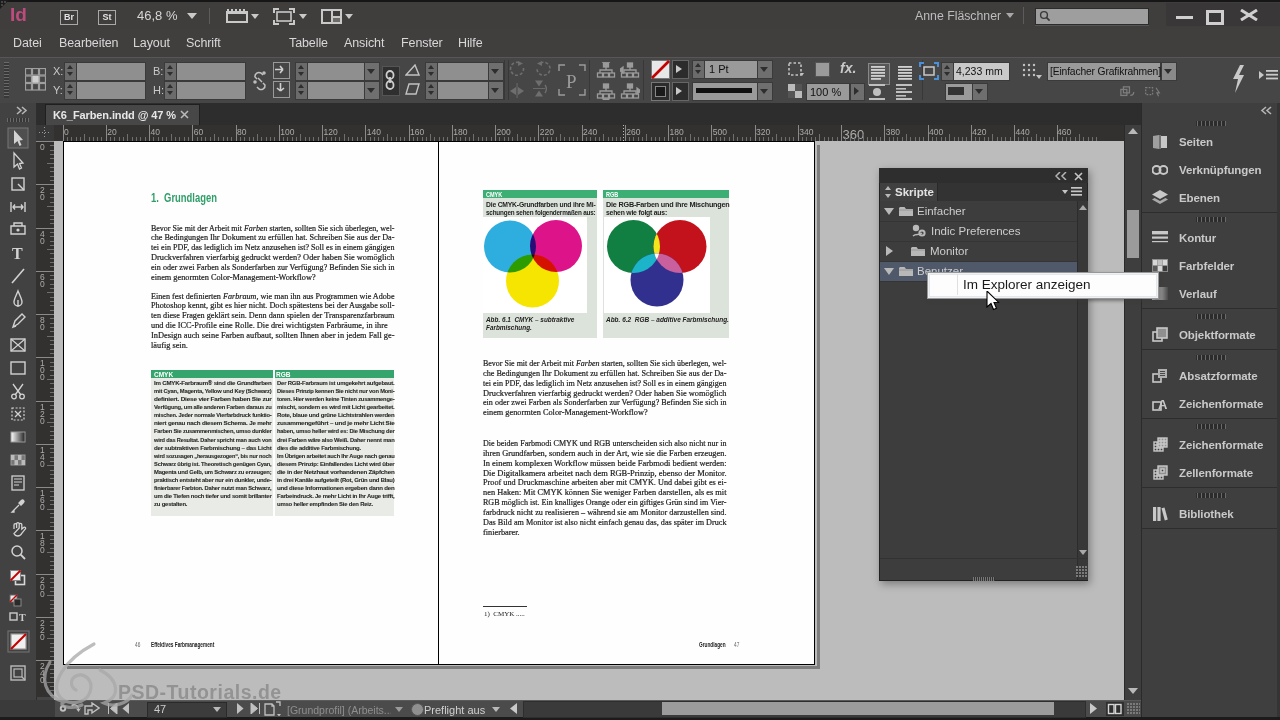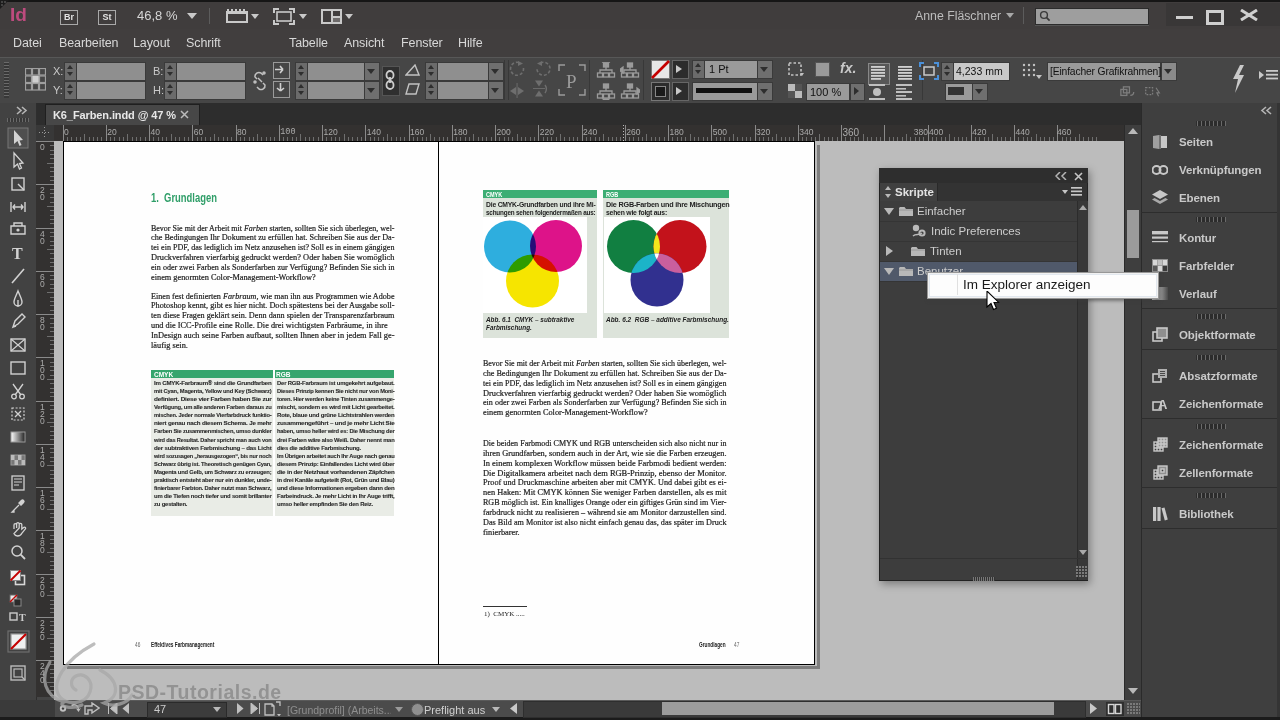--- a/index.html
+++ b/index.html
@@ -533,21 +533,21 @@
       <div style="position:absolute;left:185.8px;top:12px;width:1px;height:4px;background:#6f6f6f;"></div>
       <div style="position:absolute;left:190.2px;top:12px;width:1px;height:4px;background:#6f6f6f;"></div>
       <div style="position:absolute;left:194.5px;top:12px;width:1px;height:4px;background:#6f6f6f;"></div>
       <div style="position:absolute;left:198.8px;top:12px;width:1px;height:4px;background:#6f6f6f;"></div>
       <div style="position:absolute;left:203.1px;top:9px;width:1px;height:7px;background:#6f6f6f;"></div>
       <div style="position:absolute;left:207.4px;top:12px;width:1px;height:4px;background:#6f6f6f;"></div>
       <div style="position:absolute;left:211.8px;top:12px;width:1px;height:4px;background:#6f6f6f;"></div>
       <div style="position:absolute;left:216.1px;top:12px;width:1px;height:4px;background:#6f6f6f;"></div>
       <div style="position:absolute;left:220.4px;top:12px;width:1px;height:4px;background:#6f6f6f;"></div>
       <div style="position:absolute;left:224.8px;top:0;width:1px;height:16px;background:#8a8a8a;"></div>
-      <div style="position:absolute;left:226.2px;top:2px;font-size:8.5px;color:#ababab;font-family:Liberation Mono, monospace;">100</div>
+      <div style="position:absolute;left:226.2px;top:2px;font-size:8.5px;color:#ababab;">100</div>
       <div style="position:absolute;left:229.1px;top:12px;width:1px;height:4px;background:#6f6f6f;"></div>
       <div style="position:absolute;left:233.4px;top:12px;width:1px;height:4px;background:#6f6f6f;"></div>
       <div style="position:absolute;left:237.7px;top:12px;width:1px;height:4px;background:#6f6f6f;"></div>
       <div style="position:absolute;left:242.1px;top:12px;width:1px;height:4px;background:#6f6f6f;"></div>
       <div style="position:absolute;left:246.4px;top:9px;width:1px;height:7px;background:#6f6f6f;"></div>
       <div style="position:absolute;left:250.7px;top:12px;width:1px;height:4px;background:#6f6f6f;"></div>
       <div style="position:absolute;left:255.0px;top:12px;width:1px;height:4px;background:#6f6f6f;"></div>
       <div style="position:absolute;left:259.4px;top:12px;width:1px;height:4px;background:#6f6f6f;"></div>
       <div style="position:absolute;left:263.7px;top:12px;width:1px;height:4px;background:#6f6f6f;"></div>
       <div style="position:absolute;left:268.0px;top:0;width:1px;height:16px;background:#8a8a8a;"></div>
@@ -676,32 +676,32 @@
       <div style="position:absolute;left:748.1px;top:12px;width:1px;height:4px;background:#6f6f6f;"></div>
       <div style="position:absolute;left:752.4px;top:12px;width:1px;height:4px;background:#6f6f6f;"></div>
       <div style="position:absolute;left:756.7px;top:12px;width:1px;height:4px;background:#6f6f6f;"></div>
       <div style="position:absolute;left:761.0px;top:12px;width:1px;height:4px;background:#6f6f6f;"></div>
       <div style="position:absolute;left:765.4px;top:9px;width:1px;height:7px;background:#6f6f6f;"></div>
       <div style="position:absolute;left:769.7px;top:12px;width:1px;height:4px;background:#6f6f6f;"></div>
       <div style="position:absolute;left:774.0px;top:12px;width:1px;height:4px;background:#6f6f6f;"></div>
       <div style="position:absolute;left:778.4px;top:12px;width:1px;height:4px;background:#6f6f6f;"></div>
       <div style="position:absolute;left:782.7px;top:12px;width:1px;height:4px;background:#6f6f6f;"></div>
       <div style="position:absolute;left:787.0px;top:0;width:1px;height:16px;background:#8a8a8a;"></div>
-      <div style="position:absolute;left:788.5px;top:2px;font-size:10px;color:#ababab;">360</div>
+      <div style="position:absolute;left:788.5px;top:2px;font-size:13px;color:#ababab;">360</div>
       <div style="position:absolute;left:791.3px;top:12px;width:1px;height:4px;background:#6f6f6f;"></div>
       <div style="position:absolute;left:795.6px;top:12px;width:1px;height:4px;background:#6f6f6f;"></div>
       <div style="position:absolute;left:800.0px;top:12px;width:1px;height:4px;background:#6f6f6f;"></div>
       <div style="position:absolute;left:804.3px;top:12px;width:1px;height:4px;background:#6f6f6f;"></div>
       <div style="position:absolute;left:808.6px;top:9px;width:1px;height:7px;background:#6f6f6f;"></div>
       <div style="position:absolute;left:813.0px;top:12px;width:1px;height:4px;background:#6f6f6f;"></div>
       <div style="position:absolute;left:817.3px;top:12px;width:1px;height:4px;background:#6f6f6f;"></div>
       <div style="position:absolute;left:821.6px;top:12px;width:1px;height:4px;background:#6f6f6f;"></div>
       <div style="position:absolute;left:825.9px;top:12px;width:1px;height:4px;background:#6f6f6f;"></div>
       <div style="position:absolute;left:830.2px;top:0;width:1px;height:16px;background:#8a8a8a;"></div>
-      <div style="position:absolute;left:831.8px;top:2px;font-size:8.5px;color:#ababab;margin-left:28px;">380</div>
+      <div style="position:absolute;left:831.8px;top:2px;font-size:8.5px;color:#ababab;">380</div>
       <div style="position:absolute;left:834.6px;top:12px;width:1px;height:4px;background:#6f6f6f;"></div>
       <div style="position:absolute;left:838.9px;top:12px;width:1px;height:4px;background:#6f6f6f;"></div>
       <div style="position:absolute;left:843.2px;top:12px;width:1px;height:4px;background:#6f6f6f;"></div>
       <div style="position:absolute;left:847.5px;top:12px;width:1px;height:4px;background:#6f6f6f;"></div>
       <div style="position:absolute;left:851.9px;top:9px;width:1px;height:7px;background:#6f6f6f;"></div>
       <div style="position:absolute;left:856.2px;top:12px;width:1px;height:4px;background:#6f6f6f;"></div>
       <div style="position:absolute;left:860.5px;top:12px;width:1px;height:4px;background:#6f6f6f;"></div>
       <div style="position:absolute;left:864.9px;top:12px;width:1px;height:4px;background:#6f6f6f;"></div>
       <div style="position:absolute;left:869.2px;top:12px;width:1px;height:4px;background:#6f6f6f;"></div>
       <div style="position:absolute;left:873.5px;top:0;width:1px;height:16px;background:#8a8a8a;"></div>
@@ -1266,21 +1266,21 @@
     </svg>
     <div class="abs" style="left:931px;top:225px;font-size:11.5px;color:#cdcdcd;">Indic Preferences</div>
     <div class="abs" style="left:880px;top:241px;width:197px;height:1px;background:#353535;"></div>
     <svg class="abs" style="left:886px;top:246px;" width="7" height="10" viewBox="0 0 7 10">
       <path d="M0 0 L7 5 L0 10 Z" fill="#b9b9b9"></path>
     </svg>
     <svg class="abs" style="left:911px;top:246px;" width="14" height="11" viewBox="0 0 14 11">
       <path d="M0 2 L0 10 L14 10 L14 3 L7 3 L5.5 1 L1 1 Z" fill="#b8b8b8"></path>
       <path d="M0 4 H14" stroke="#8f8f8f" stroke-width="0.8"></path>
     </svg>
-    <div class="abs" style="left:930px;top:245px;font-size:11.5px;color:#cdcdcd;">Tinten</div>
+    <div class="abs" style="left:930px;top:245px;font-size:11.5px;color:#cdcdcd;">Monitor</div>
     <div class="abs" style="left:880px;top:261px;width:197px;height:1px;background:#353535;"></div>
     <svg class="abs" style="left:884px;top:268px;" width="10" height="7" viewBox="0 0 10 7">
       <path d="M0 0 L10 0 L5 7 Z" fill="#b9b9b9"></path>
     </svg>
     <svg class="abs" style="left:899px;top:266px;" width="14" height="11" viewBox="0 0 14 11">
       <path d="M0 2 L0 10 L14 10 L14 3 L7 3 L5.5 1 L1 1 Z" fill="#b8b8b8"></path>
       <path d="M0 4 H14" stroke="#8f8f8f" stroke-width="0.8"></path>
     </svg>
     <div class="abs" style="left:917px;top:265px;font-size:11.5px;color:#cdcdcd;">Benutzer</div>
     <div class="abs" style="left:880px;top:281px;width:197px;height:1px;background:#353535;"></div>

